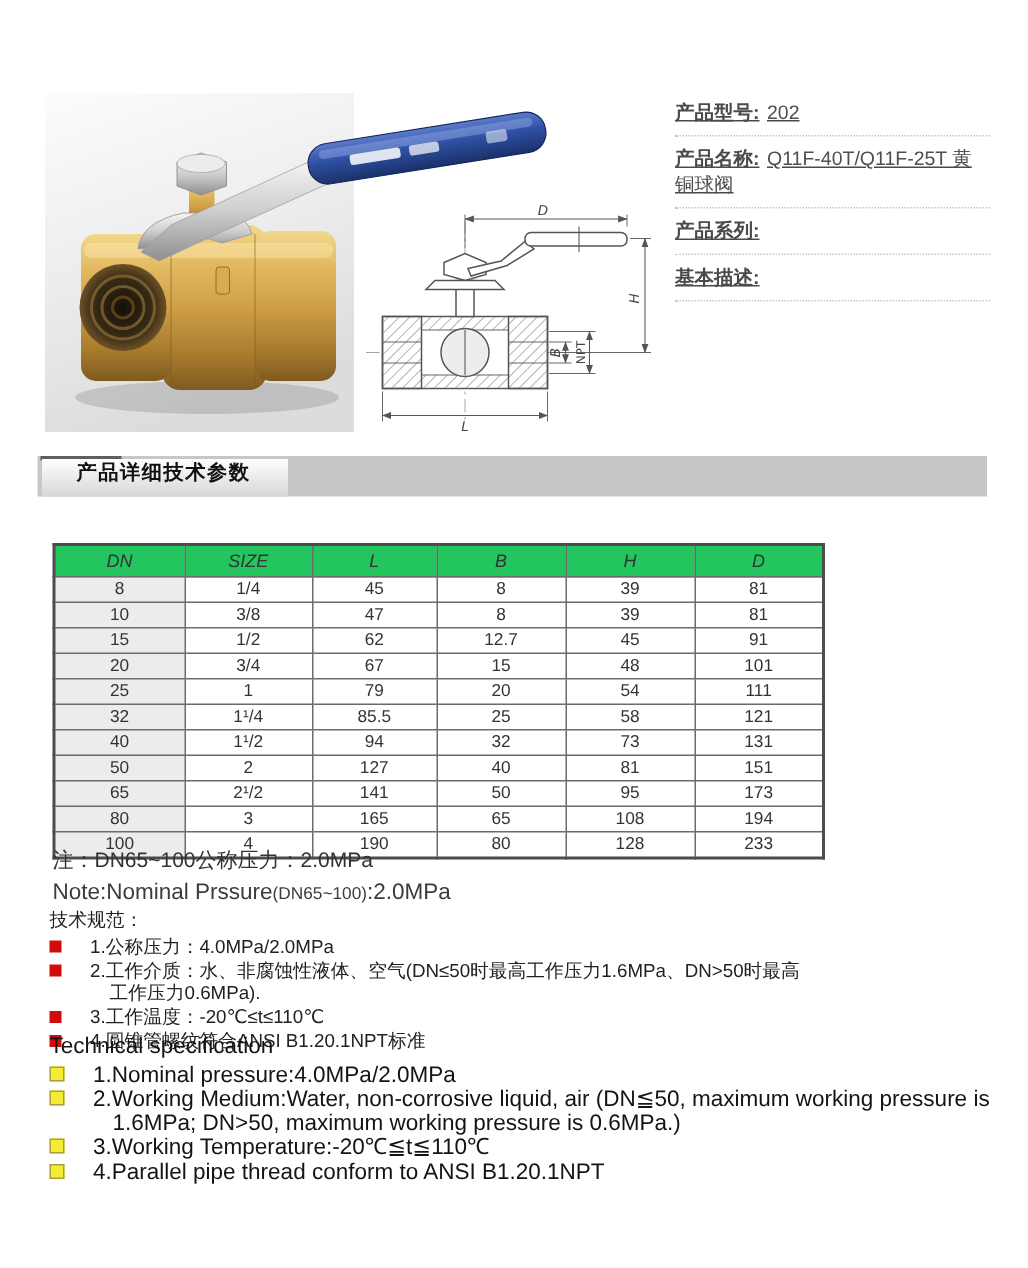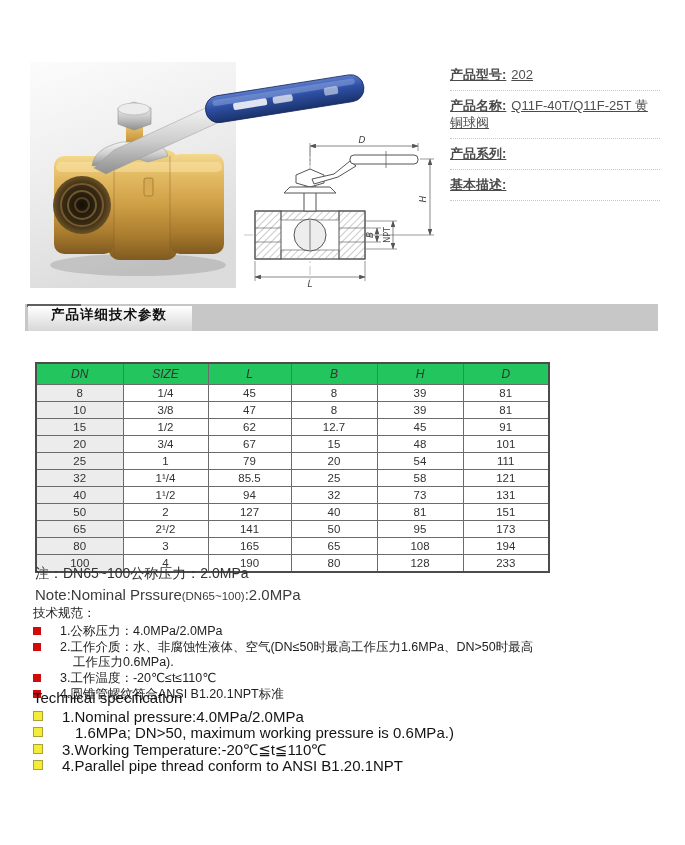--- a/index.html
+++ b/index.html
@@ -339,20 +339,21 @@
 
 <div class="abs specs-en">
   <div class="spec-title">Technical specification</div>
   <ul class="spec-list">
     <li class="spec-item">
       <span class="bullet bullet-yellow"></span>
       <span class="spec-line">1.Nominal pressure:4.0MPa/2.0MPa</span>
     </li>
     <li class="spec-item">
       <span class="bullet bullet-yellow"></span>
+      <span class="spec-line">2.Working Medium:Water, non-corrosive liquid, air (DN≦50, maximum working pressure is</span>
       <span class="spec-line spec-line2">1.6MPa; DN&gt;50, maximum working pressure is 0.6MPa.)</span>
     </li>
     <li class="spec-item">
       <span class="bullet bullet-yellow"></span>
       <span class="spec-line">3.Working Temperature:-20℃≦t≦110℃</span>
     </li>
     <li class="spec-item">
       <span class="bullet bullet-yellow"></span>
       <span class="spec-line">4.Parallel pipe thread conform to ANSI B1.20.1NPT</span>
     </li>

